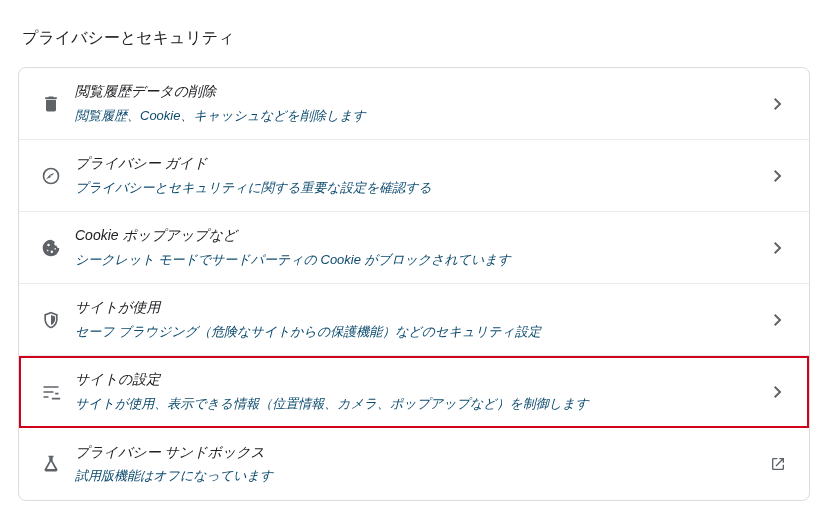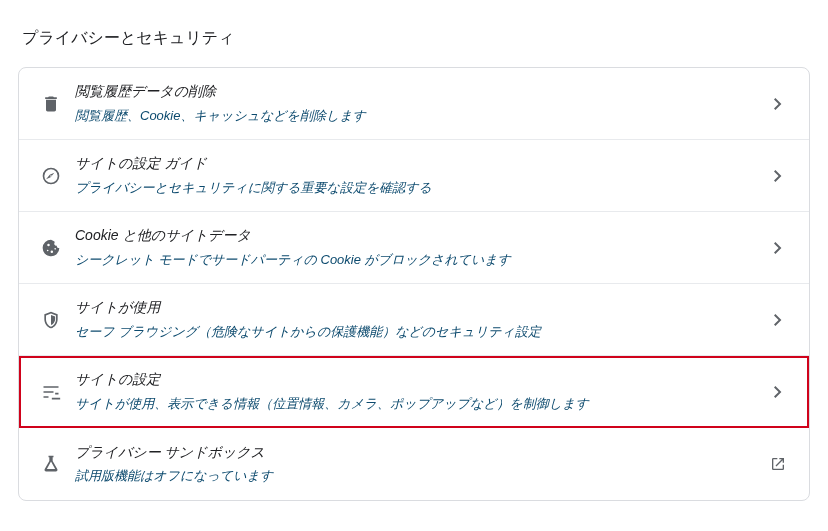--- a/index.html
+++ b/index.html
@@ -103,38 +103,38 @@
       </span>
     </div>
 
     <div class="row">
       <span class="icon-wrap">
         <svg viewBox="0 0 24 24">
             <path d="M12 2a10 10 0 100 20 10 10 0 000-20zm0 18a8 8 0 110-16 8 8 0 010 16zm-1.5-9.5L6 16l5.5-2.5L16 8l-5.5 2.5zM12 11a1 1 0 110 2 1 1 0 010-2z"></path>
           </svg>
       </span>
       <div class="text-wrap">
-        <div class="item-title">サイトの設定 ガイド</div>
+        <div class="item-title">プライバシー ガイド</div>
         <div class="item-desc">プライバシーとセキュリティに関する重要な設定を確認する</div>
       </div>
       <span class="chevron">
         <svg viewBox="0 0 8 12">
             <path d="M0 10.6L4.6 6 0 1.4 1.4 0l6 6-6 6z"></path>
           </svg>
       </span>
     </div>
 
     <div class="row">
       <span class="icon-wrap">
         <svg viewBox="0 0 24 24">
             <path d="M12 2a10 10 0 00-1 19.95A10 10 0 0022 12c-1.5.5-3-.5-3-2 0-.3.05-.6.15-.85C17.9 9.6 16.5 9 16 7.5c-.3-.9 0-1.9.65-2.6C15.3 3.4 13.7 2.5 12 2zm-3 5a1.5 1.5 0 110 3 1.5 1.5 0 010-3zm-1 7a1 1 0 110 2 1 1 0 010-2zm5 1a1.5 1.5 0 110 3 1.5 1.5 0 010-3zm4-3a1 1 0 110 2 1 1 0 010-2z"></path>
           </svg>
       </span>
       <div class="text-wrap">
-        <div class="item-title">Cookie と他のサイトデータ</div>
+        <div class="item-title">Cookie ポップアップなど</div>
         <div class="item-desc">シークレット モードでサードパーティの Cookie がブロックされています</div>
       </div>
       <span class="chevron">
         <svg viewBox="0 0 8 12">
             <path d="M0 10.6L4.6 6 0 1.4 1.4 0l6 6-6 6z"></path>
           </svg>
       </span>
     </div>
 
     <div class="row">

